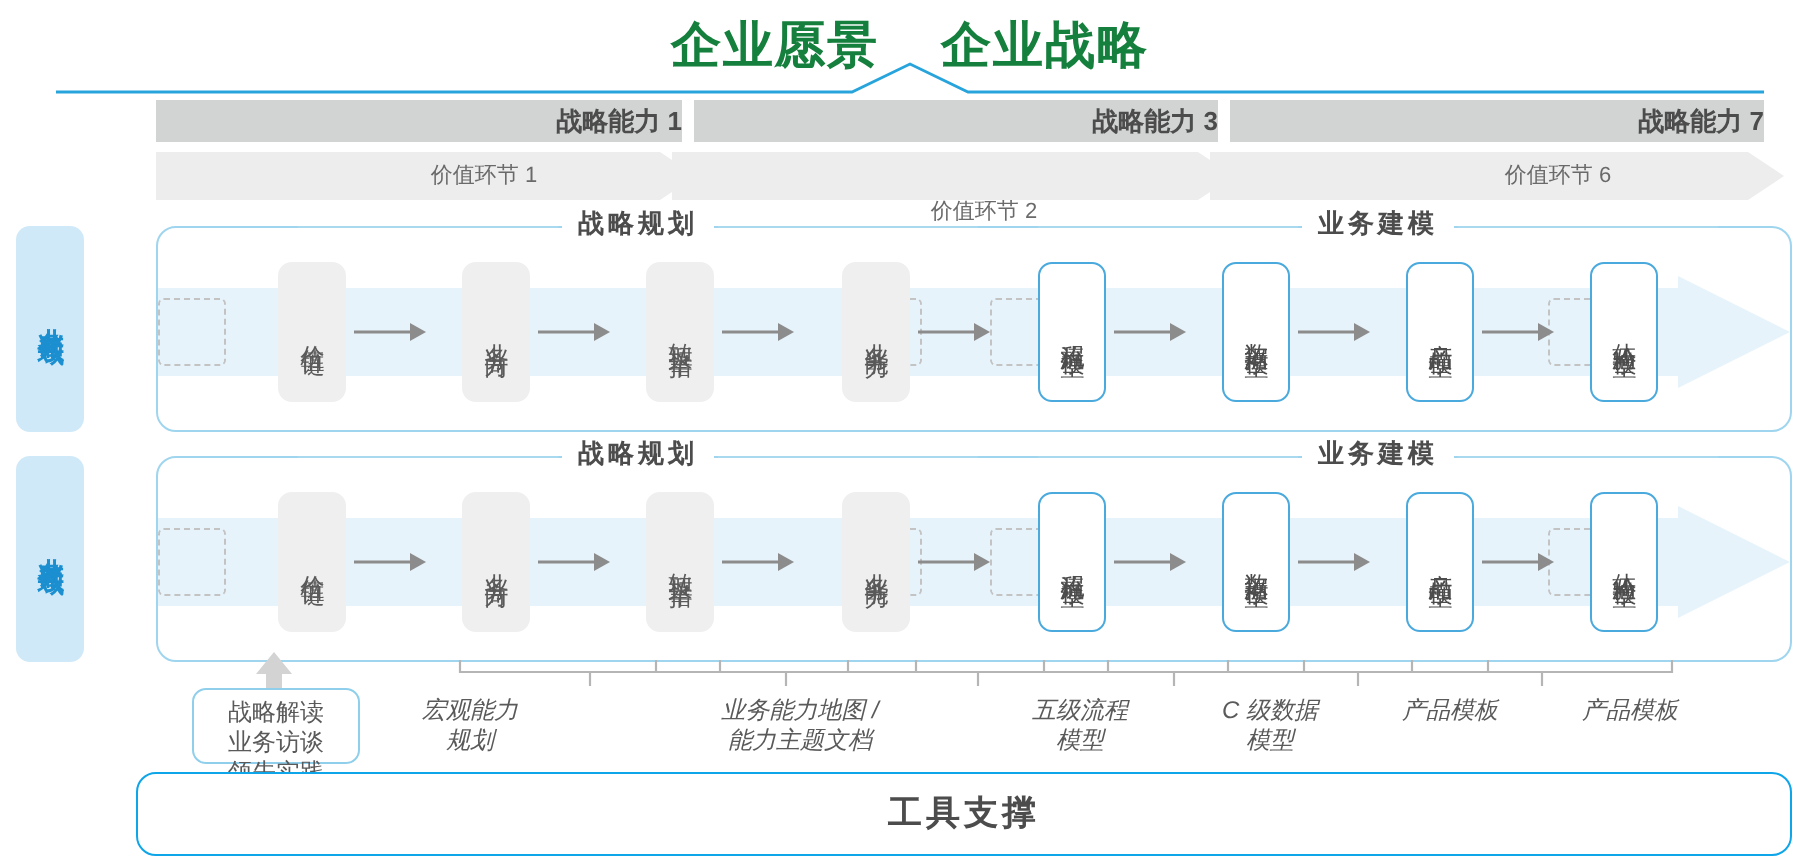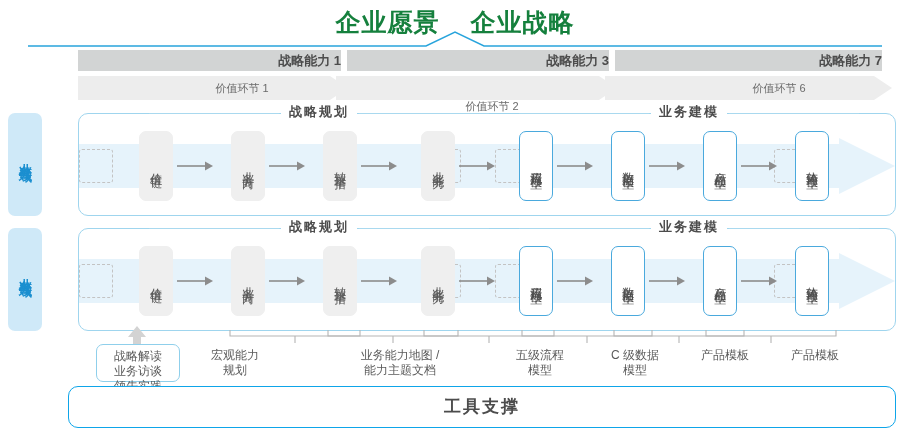--- a/index.html
+++ b/index.html
@@ -81,21 +81,21 @@
   }
   .node.blue .vt{color:#4c4c4c;}
 
   
   .dash{
     position:absolute;width:34px;height:34px;border:1.4px dashed #c3c3c3;
     border-radius:3px;box-sizing:border-box;background:transparent;
   }
   .tool-lbl{
     position:absolute;text-align:center;font-size:12px;color:#5a5a5a;
-    line-height:15px;white-space:pre-line;
+    line-height:15px;white-space:pre-line;font-style:italic;
   }
   .tool-box{
     position:absolute;border:1.2px solid #8fcfeb;border-radius:7px;background:#fff;
     box-sizing:border-box;text-align:center;font-size:12px;color:#5a5a5a;
     line-height:15px;padding-top:4px;white-space:pre-line;
   }
 
   
   .footer{
     position:absolute;left:68px;top:386px;width:828px;height:42px;

